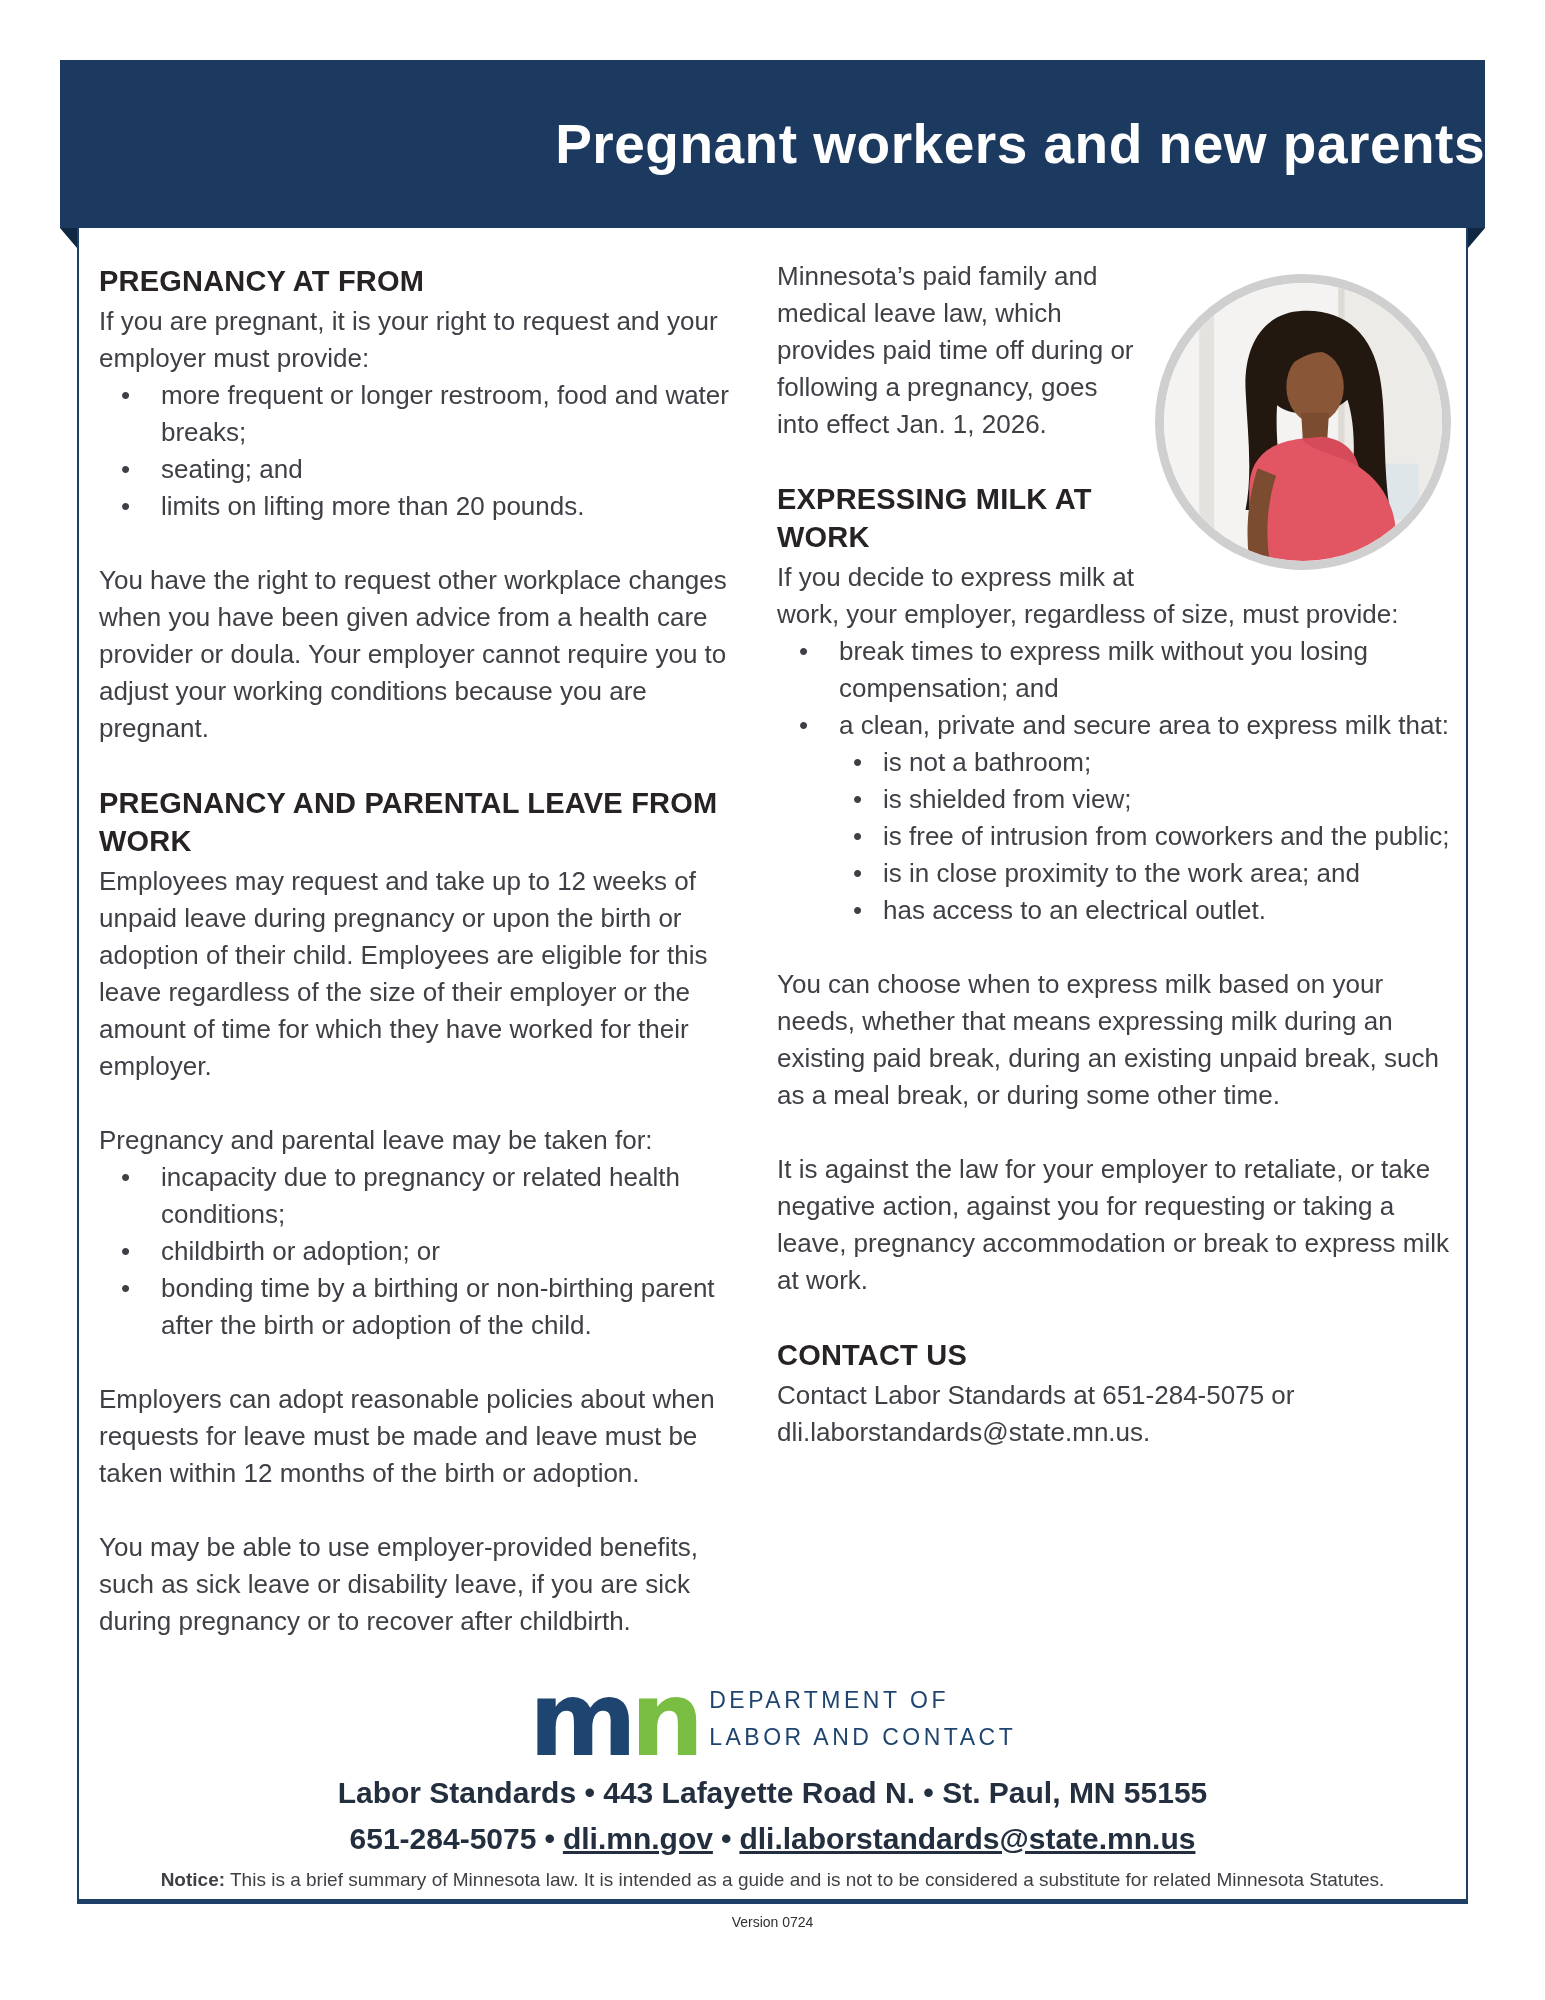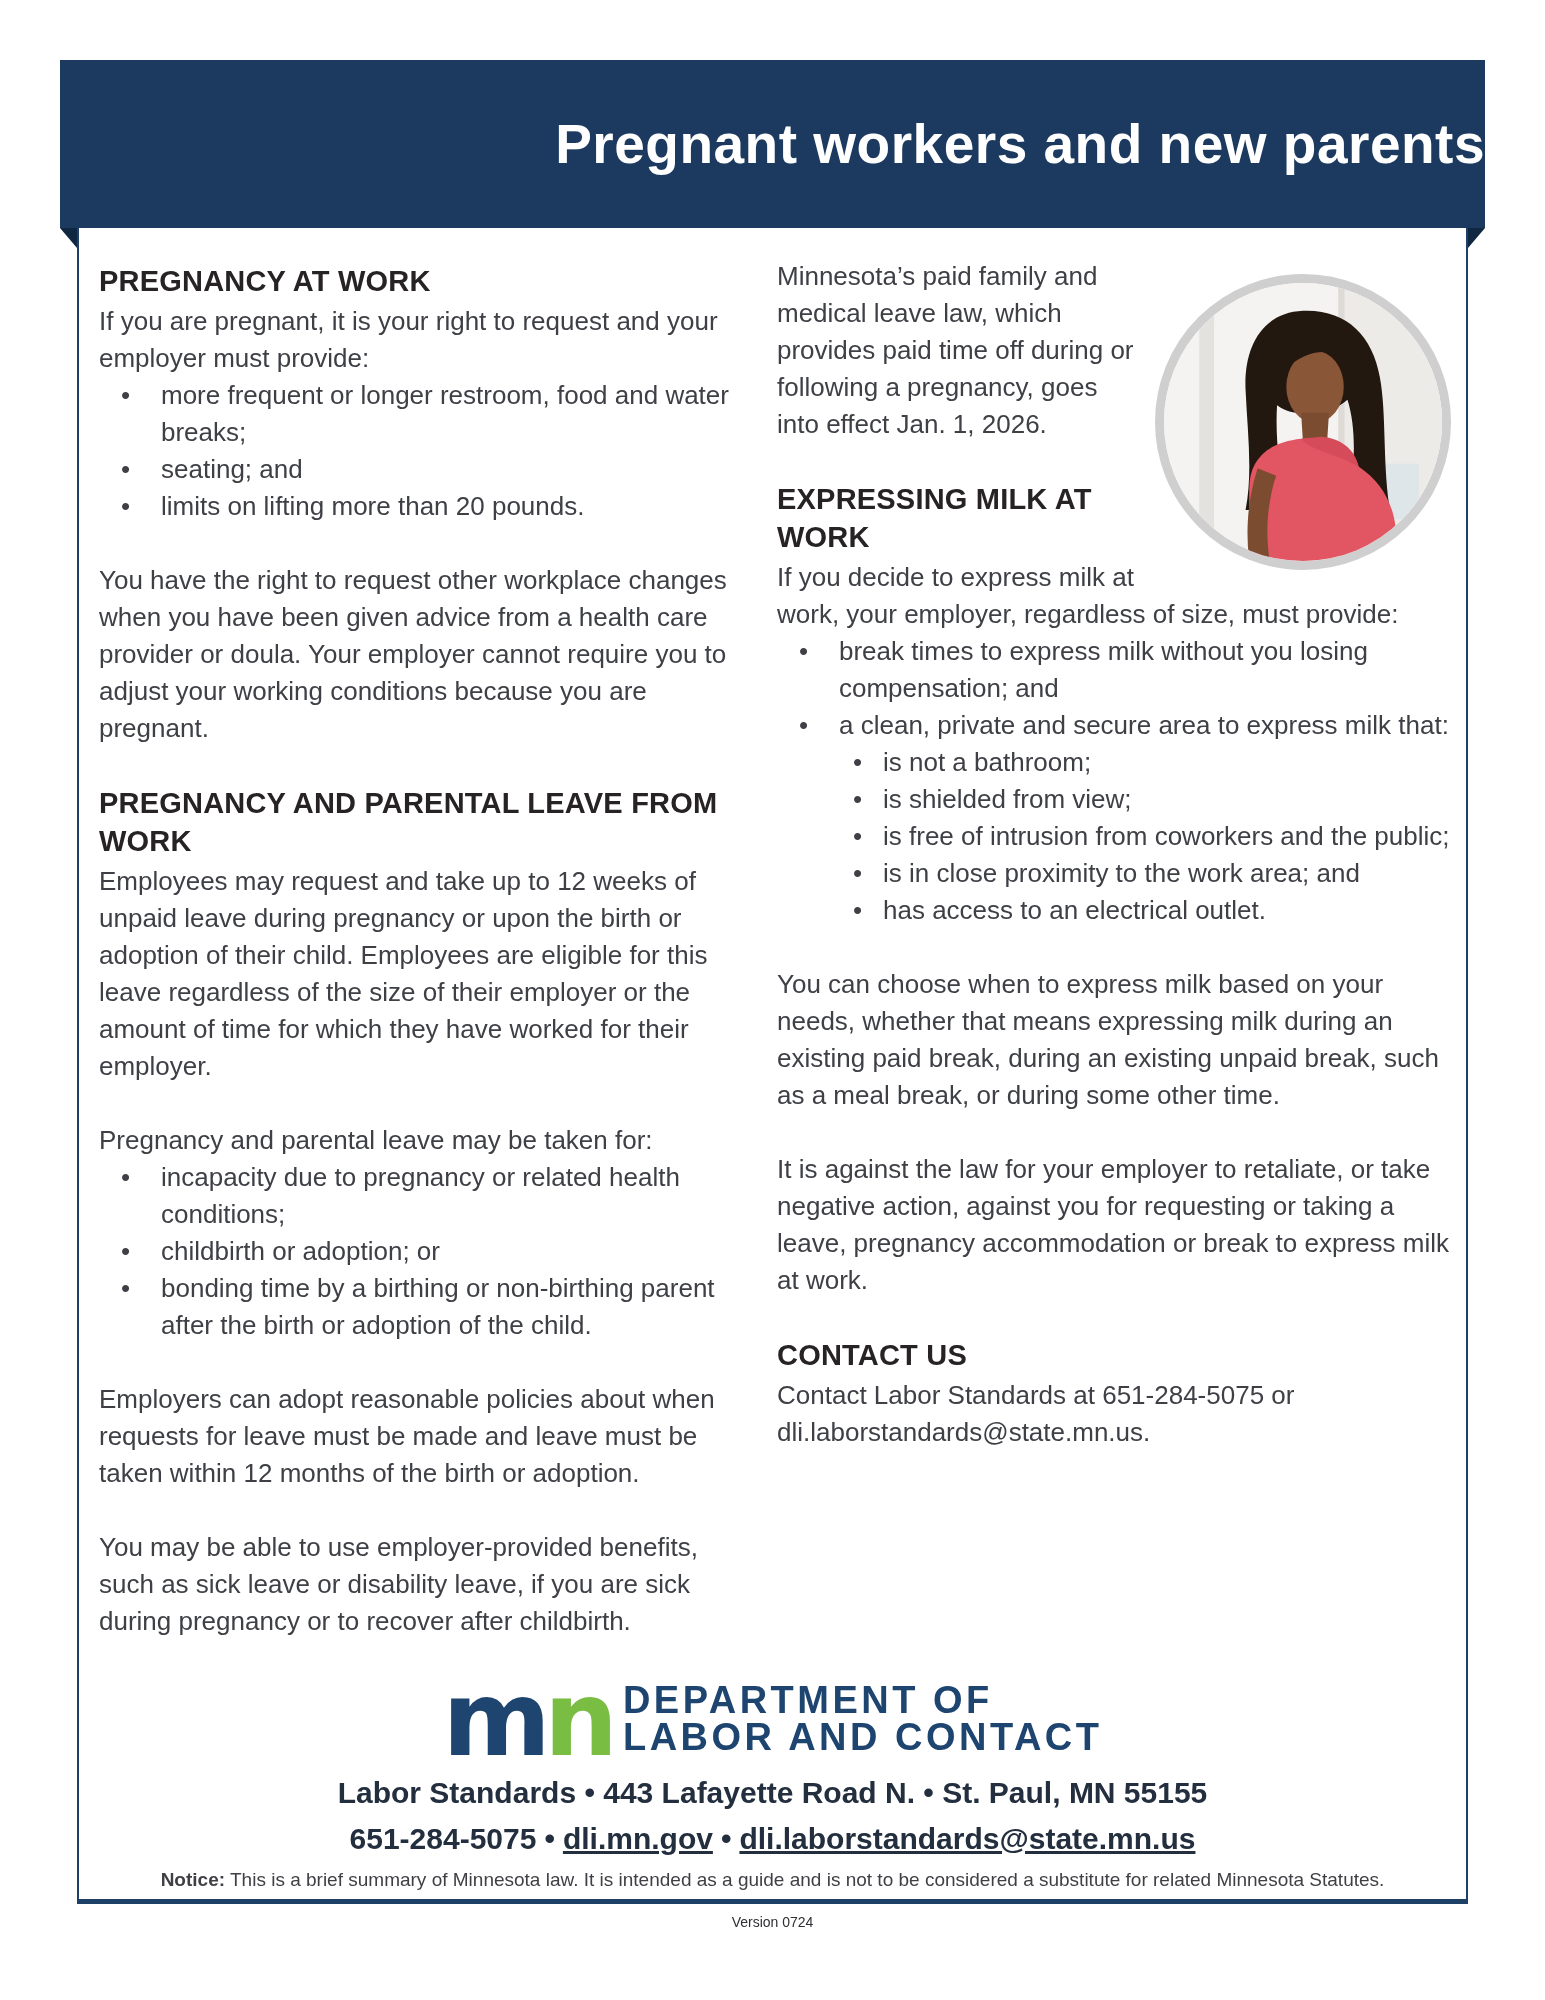--- a/index.html
+++ b/index.html
@@ -68,21 +68,21 @@
 
   
   .footer { position:absolute; left:0; right:0; bottom:8px; text-align:center; }
   .brand-row { display:inline-flex; align-items:center; gap:12px; }
   .logo-mn {
     font-weight:bold; font-size:104px; line-height:0.85; letter-spacing:-7px;
     font-family:"DejaVu Sans", sans-serif;
   }
   .logo-m { color:#1e4470; }
   .logo-n { color:#7abd43; }
-  .dept { text-align:left; color:#1e4470; font-weight:bold; font-size:38px;
+  .dept { text-align:left; color:#1e4470; font-weight:normal; font-size:23px;
           line-height:37px; letter-spacing:3.5px; }
   .dept span { display:block; }
   .addr { margin-top:14px; font-weight:bold; font-size:30px; line-height:32px; color:#232f3e; }
   .addr2 { }
   .addr a, .addr .linkish { color:#232f3e; text-decoration:underline; }
   .sep { margin:0 8px; }
   .notice { margin-top:14px; font-size:19px; line-height:22px; color:#3f3f45; }
   .notice b { font-weight:bold; }
   .version { position:absolute; left:0; right:0; top:1914px; text-align:center;
              font-size:14px; color:#2f2f33; }
@@ -96,21 +96,21 @@
     <h1>Pregnant workers and new parents</h1>
   </header>
   <div class="flap flap-left"></div>
   <div class="flap flap-right"></div>
 
   <div class="content-box">
 
     <div class="col col-left">
 
       <section>
-        <h2>PREGNANCY AT WORK</h2>
+        <h2>PREGNANCY AT FROM</h2>
         <p class="p-tight">If you are pregnant, it is your right to request and your employer must provide:</p>
         <ul class="blt">
           <li>more frequent or longer restroom, food and water breaks;</li>
           <li>seating; and</li>
           <li>limits on lifting more than 20 pounds.</li>
         </ul>
         <p class="p">You have the right to request other workplace changes when you have been given advice from a health care provider or doula. Your employer cannot require you to adjust your working conditions because you are pregnant.</p>
       </section>
 
       <section>

